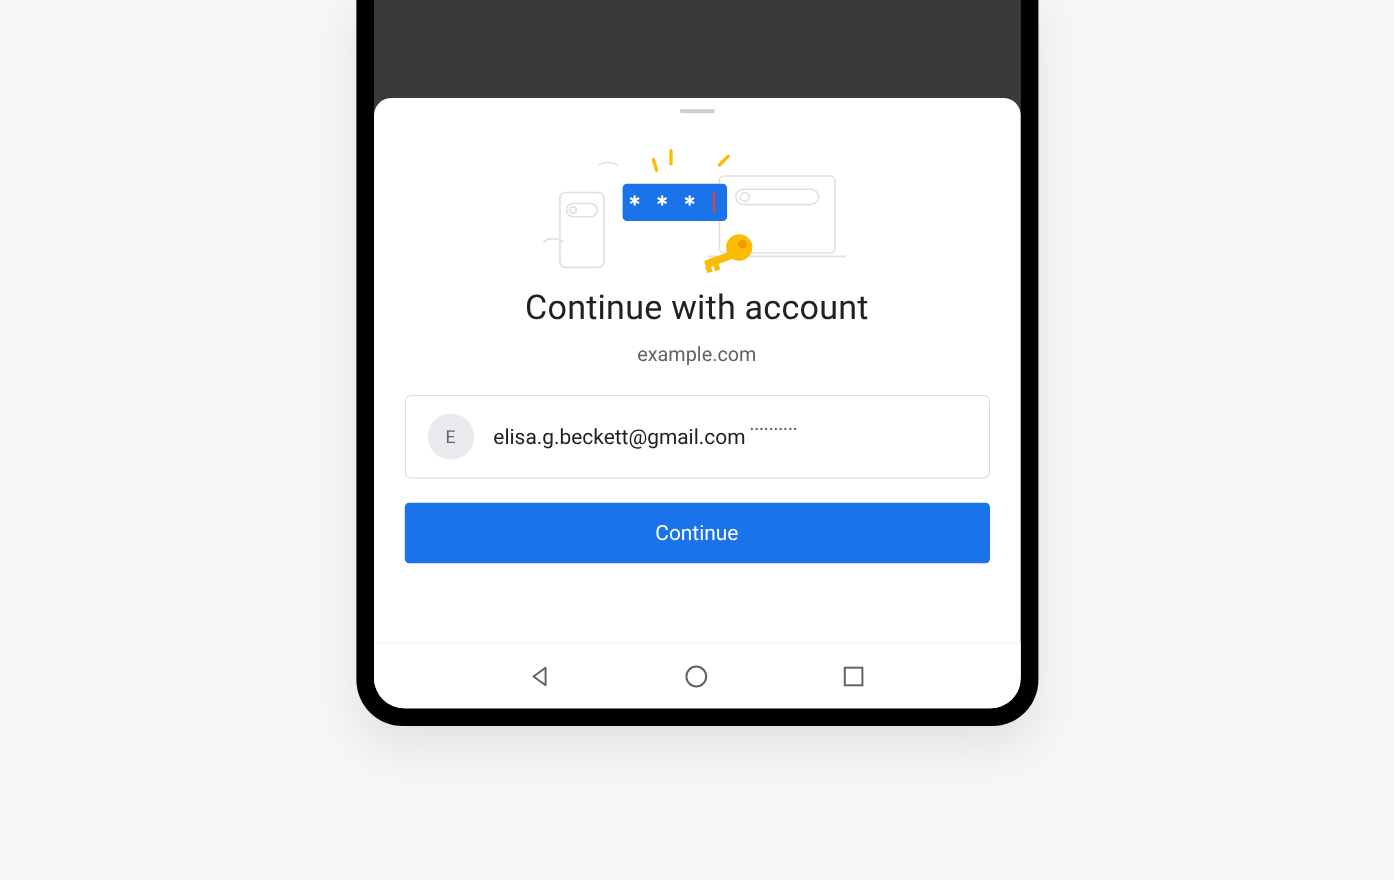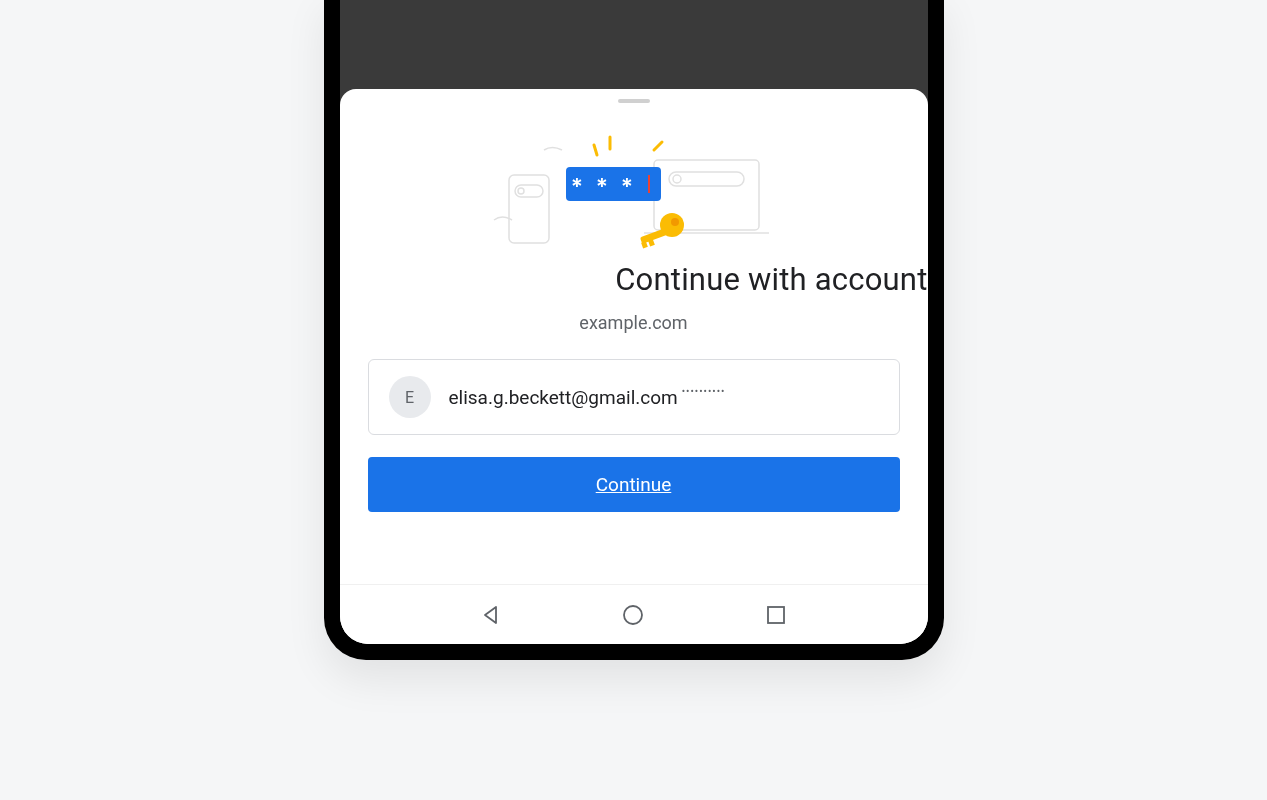--- a/index.html
+++ b/index.html
@@ -54,21 +54,21 @@
       border-radius: 2px;
       margin: 10px auto 6px;
     }
     .illustration-wrap {
       display: flex;
       justify-content: center;
       margin-top: 16px;
       margin-bottom: 6px;
     }
     .title {
-      text-align: right;
+      text-align: center;
       font-size: 31px;
       font-weight: 400;
       color: #202124;
       letter-spacing: 0.2px;
       margin-bottom: 14px;
     }
     .subtitle {
       text-align: center;
       font-size: 18px;
       color: #5f6368;
@@ -112,21 +112,20 @@
     .continue-button {
       margin: 22px 28px 0;
       background: #1a73e8;
       border: none;
       color: #fff;
       font-size: 19px;
       padding: 16px 0;
       border-radius: 4px;
       cursor: pointer;
       font-family: inherit;
-      text-decoration: underline;
     }
     .nav-bar {
       position: absolute;
       bottom: 0;
       left: 0;
       right: 0;
       height: 60px;
       display: flex;
       align-items: center;
       justify-content: space-around;

